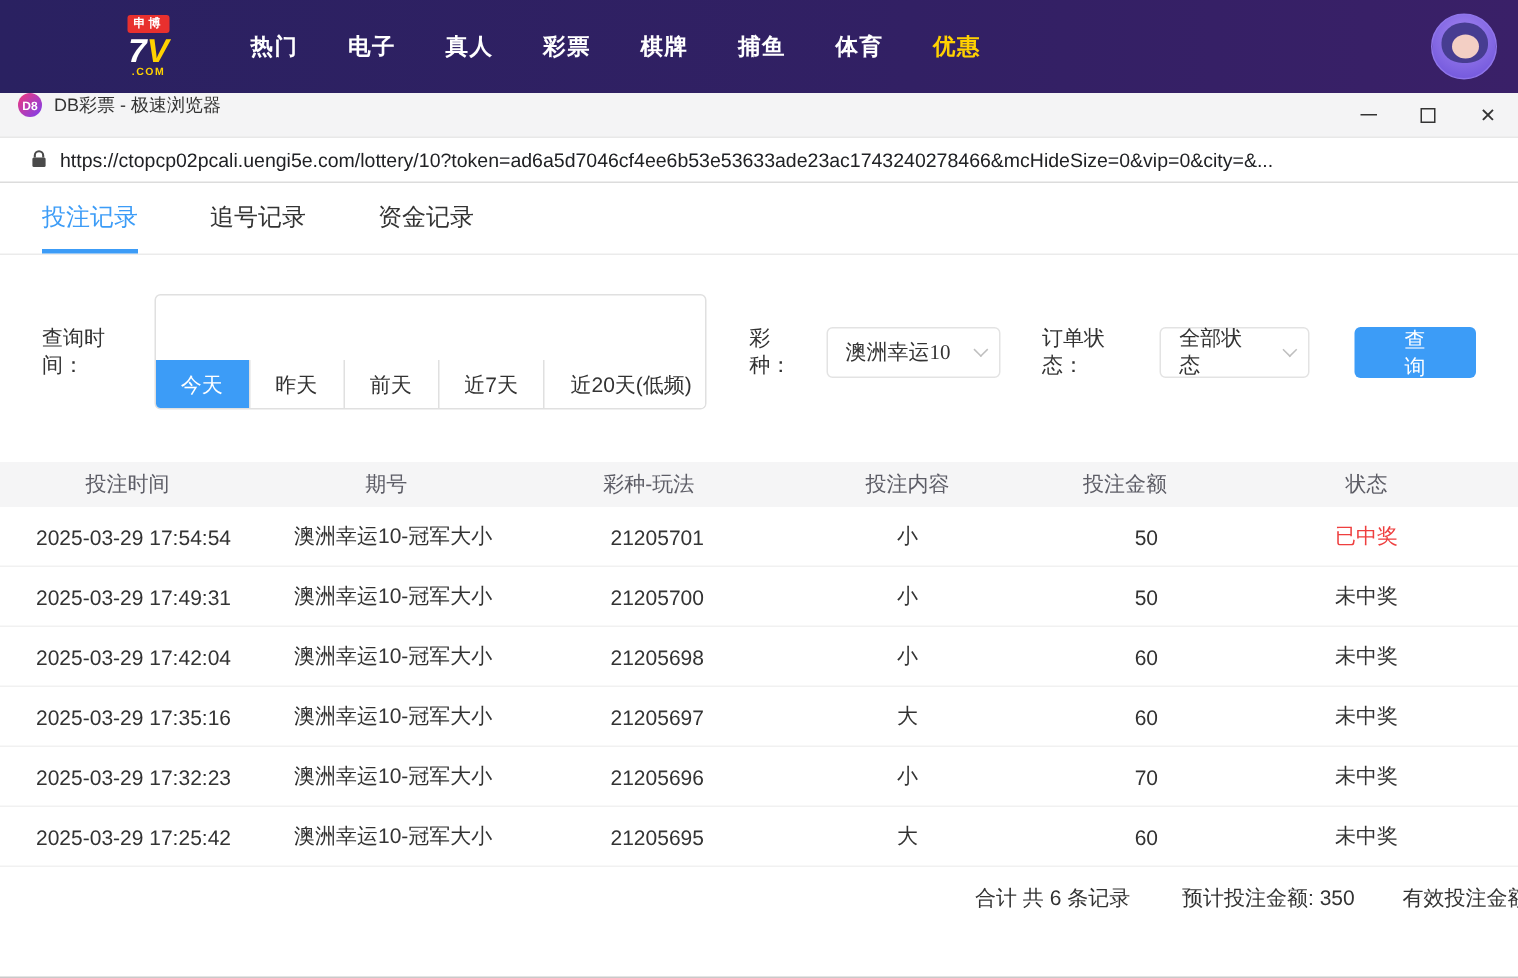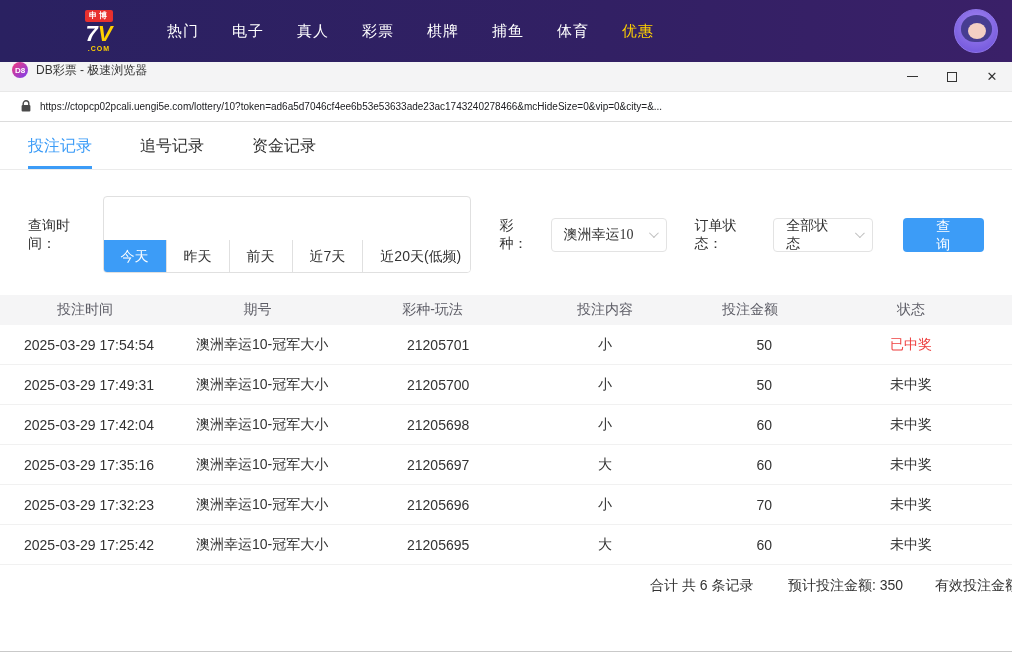--- a/index.html
+++ b/index.html
@@ -10,21 +10,21 @@
   
   .topbar { height:62px; background:linear-gradient(90deg,#2a2161,#322064 60%,#3a2068);
     display:flex; align-items:center; padding:0 14px 0 38px; }
   .logo { display:flex; flex-direction:column; align-items:center; cursor:pointer; margin-right:26px;margin-left:47px; }
   .logo-badge { background:#e8302e; color:#fff; font-size:8px; font-weight:bold; padding:1px 4px;
     border-radius:2px; letter-spacing:2px; line-height:1.2; }
   .logo-main { font-size:22px; font-weight:900; font-style:italic; color:#fff; line-height:1.05; }
   .logo-main .v-accent { color:#ffd100; }
   .logo-suffix { color:#ffd100; font-size:7px; font-weight:bold; letter-spacing:1px; }
   .nav { display:flex; gap:33px; margin-left:28px; }
-  .nav-item { color:#fff; font-size:15px; font-weight:normal; cursor:pointer; letter-spacing:1px; }
+  .nav-item { color:#fff; font-size:15px; font-weight:bold; cursor:pointer; letter-spacing:1px; }
   .nav-item.highlight { color:#ffd100; }
   .avatar { margin-left:auto; width:44px; height:44px; border-radius:50%;
     background:radial-gradient(circle at 50% 35%,#a487f2,#6a4fd8); position:relative; overflow:hidden;
     cursor:pointer; border:1px solid #8f75ea; }
   .avatar::before { content:""; position:absolute; top:5px; left:6px; width:31px; height:27px;
     background:#473d91; border-radius:50% 50% 45% 45%; }
   .avatar::after { content:""; position:absolute; top:13px; left:13px; width:18px; height:16px;
     background:#f3cfc4; border-radius:50%; }
 
   
@@ -38,21 +38,21 @@
   .win-btn { width:40px; height:100%; display:flex; align-items:center; justify-content:center;
     cursor:pointer; color:#333; }
   .glyph-min { width:11px; height:0; border-top:1px solid #333; display:block; }
   .glyph-max { width:10px; height:10px; border:1px solid #333; display:block; }
   .glyph-close { font-size:13px; line-height:1; }
 
   
   .urlbar { height:30px; background:#fff; border-bottom:1px solid #dcdcdc; display:flex;
     align-items:center; padding-left:20px; }
   .lock { margin-right:8px; display:flex; }
-  .url-text { font-size:10px; color:#202124; white-space:nowrap; overflow:hidden; width:960px; }
+  .url-text { font-size:13px; color:#202124; white-space:nowrap; overflow:hidden; width:960px; }
 
   
   .tabs { display:flex; gap:48px; padding:0 28px; height:48px; border-bottom:1px solid #ebebeb; }
   .tab { font-size:16px; color:#333; line-height:48px; cursor:pointer; }
   .tab.active { color:#3c9cf7; border-bottom:3px solid #3c9cf7; }
 
   
   .filters { display:flex; align-items:center; padding:26px 28px 22px; font-size:14px; color:#333; }
   .flabel { margin-right:6px; }
   .seg-group { display:flex; border:1px solid #e0e0e0; border-radius:4px; overflow:hidden; }
@@ -64,21 +64,21 @@
     border-radius:4px; height:34px; padding:0 10px 0 12px; min-width:116px; cursor:pointer;
     color:#333; margin-left:4px;font-family:Liberation Serif, serif; }
   .select.small { min-width:88px; }
   .chev { width:7px; height:7px; border-right:1.5px solid #bfbfbf; border-bottom:1.5px solid #bfbfbf;
     transform:rotate(45deg) translateY(-2px); margin-left:14px; }
   .ml28 { margin-left:28px; }
   .search-btn { margin-left:30px; height:34px; padding:0 27px; background:#3c9cf7; color:#fff;
     border:none; border-radius:4px; font-size:14px; cursor:pointer; font-family:inherit; }
 
   
-  .table { }
+  .table { margin-top:13px; }
   .thead, .trow { display:grid; grid-template-columns:170px 175px 175px 170px 120px 1fr; align-items:center; }
   .thead { height:30px; background:#f5f5f6; color:#5d5d66; font-size:14px; }
   .hcell { text-align:center; }
   .trow { height:40px; border-bottom:1px solid #f1f1f1; font-size:14px; color:#333; }
   .cell.c-time { padding-left:24px; }
   .cell.c-game { padding-left:26px; }
   .cell.c-issue { padding-left:62px; }
   .cell.c-content { text-align:center; }
   .cell.c-amount { text-align:right; padding-right:38px; }
   .cell.c-status { text-align:center; }

